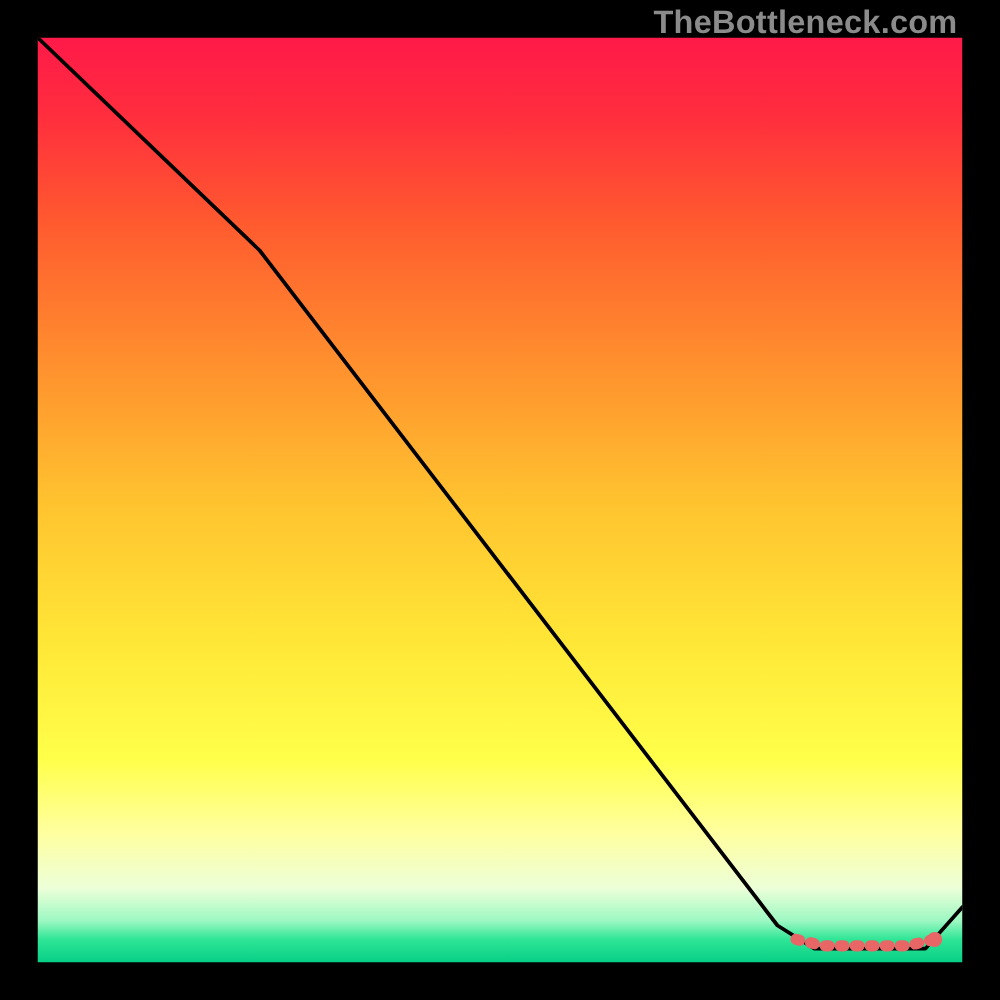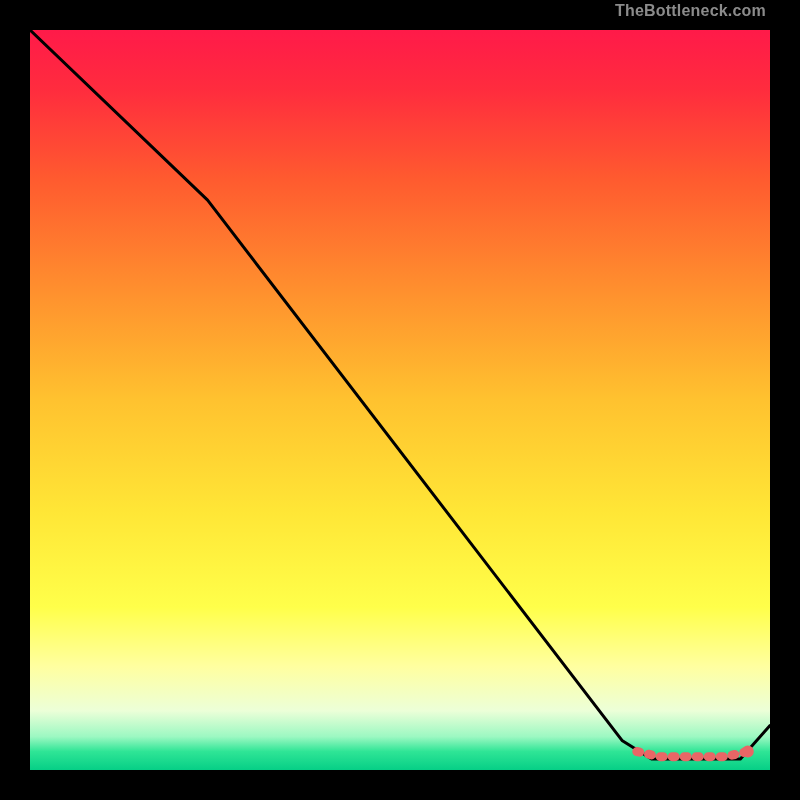--- a/index.html
+++ b/index.html
@@ -35,21 +35,21 @@
     left: 0;
     top: 0;
     width: 100%;
     height: 100%;
   }
   .watermark {
     position: absolute;
     top: 2px;
     right: 34px;
     font-family: Arial, Helvetica, sans-serif;
-    font-size: 16px;
+    font-size: 26px;
     font-weight: 600;
     color: #8b8b8b;
     letter-spacing: 0.2px;
   }
 </style>
 </head>
 <body>
 
 <div class="stage">
 

